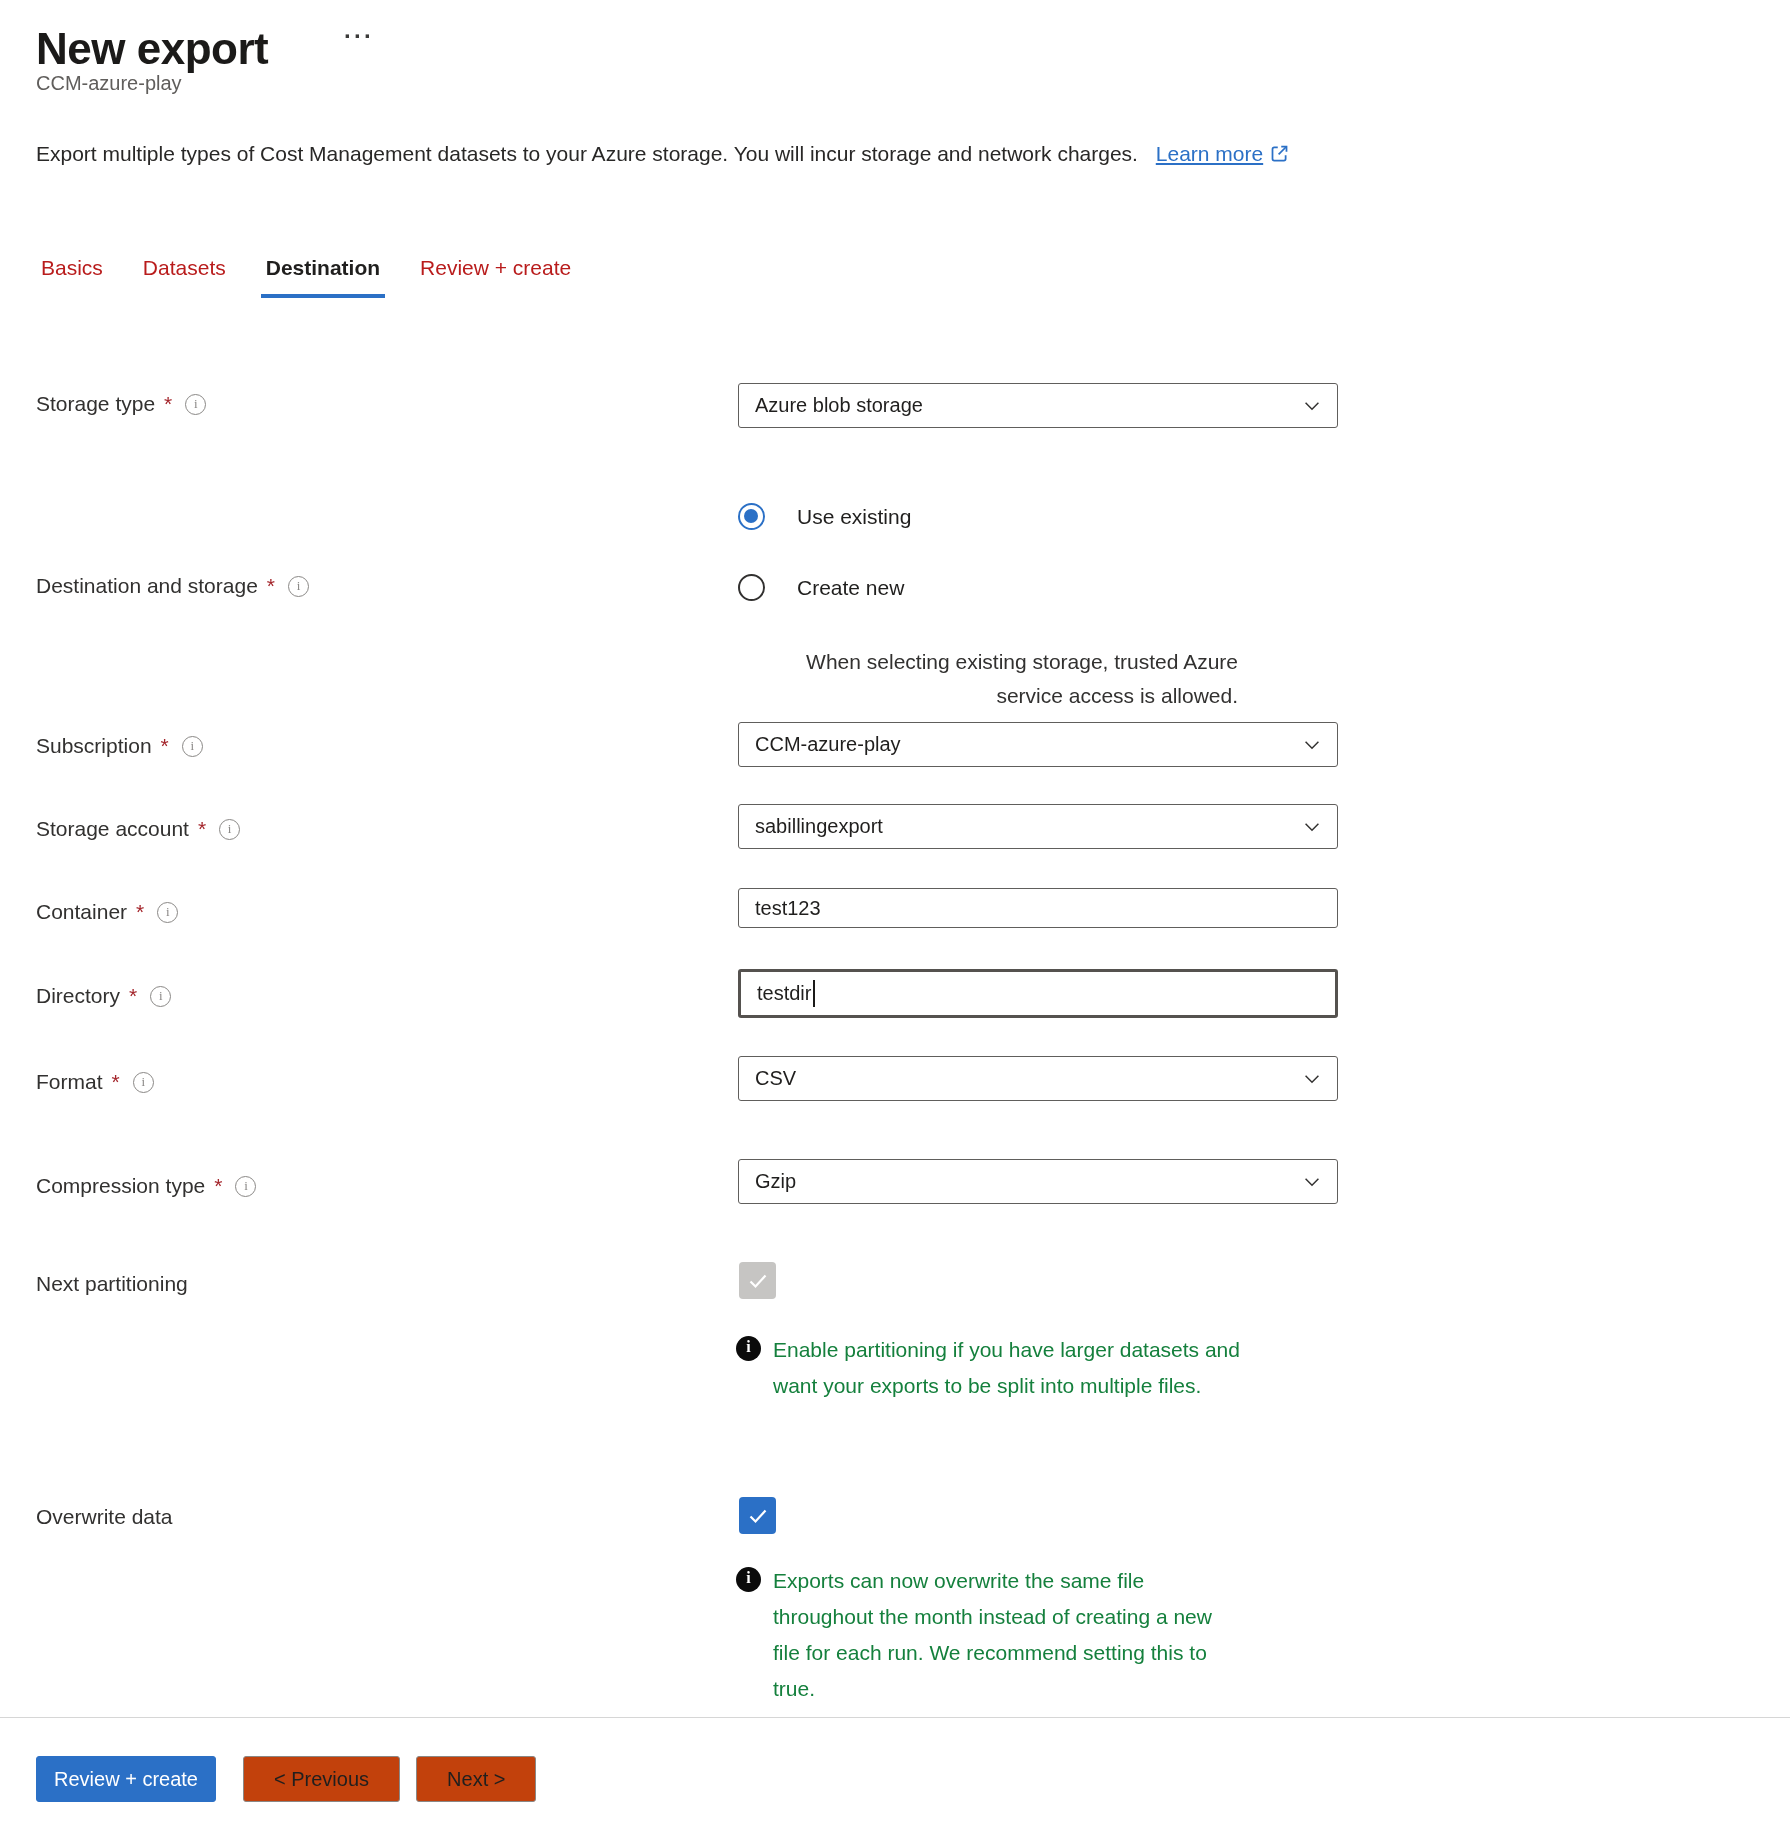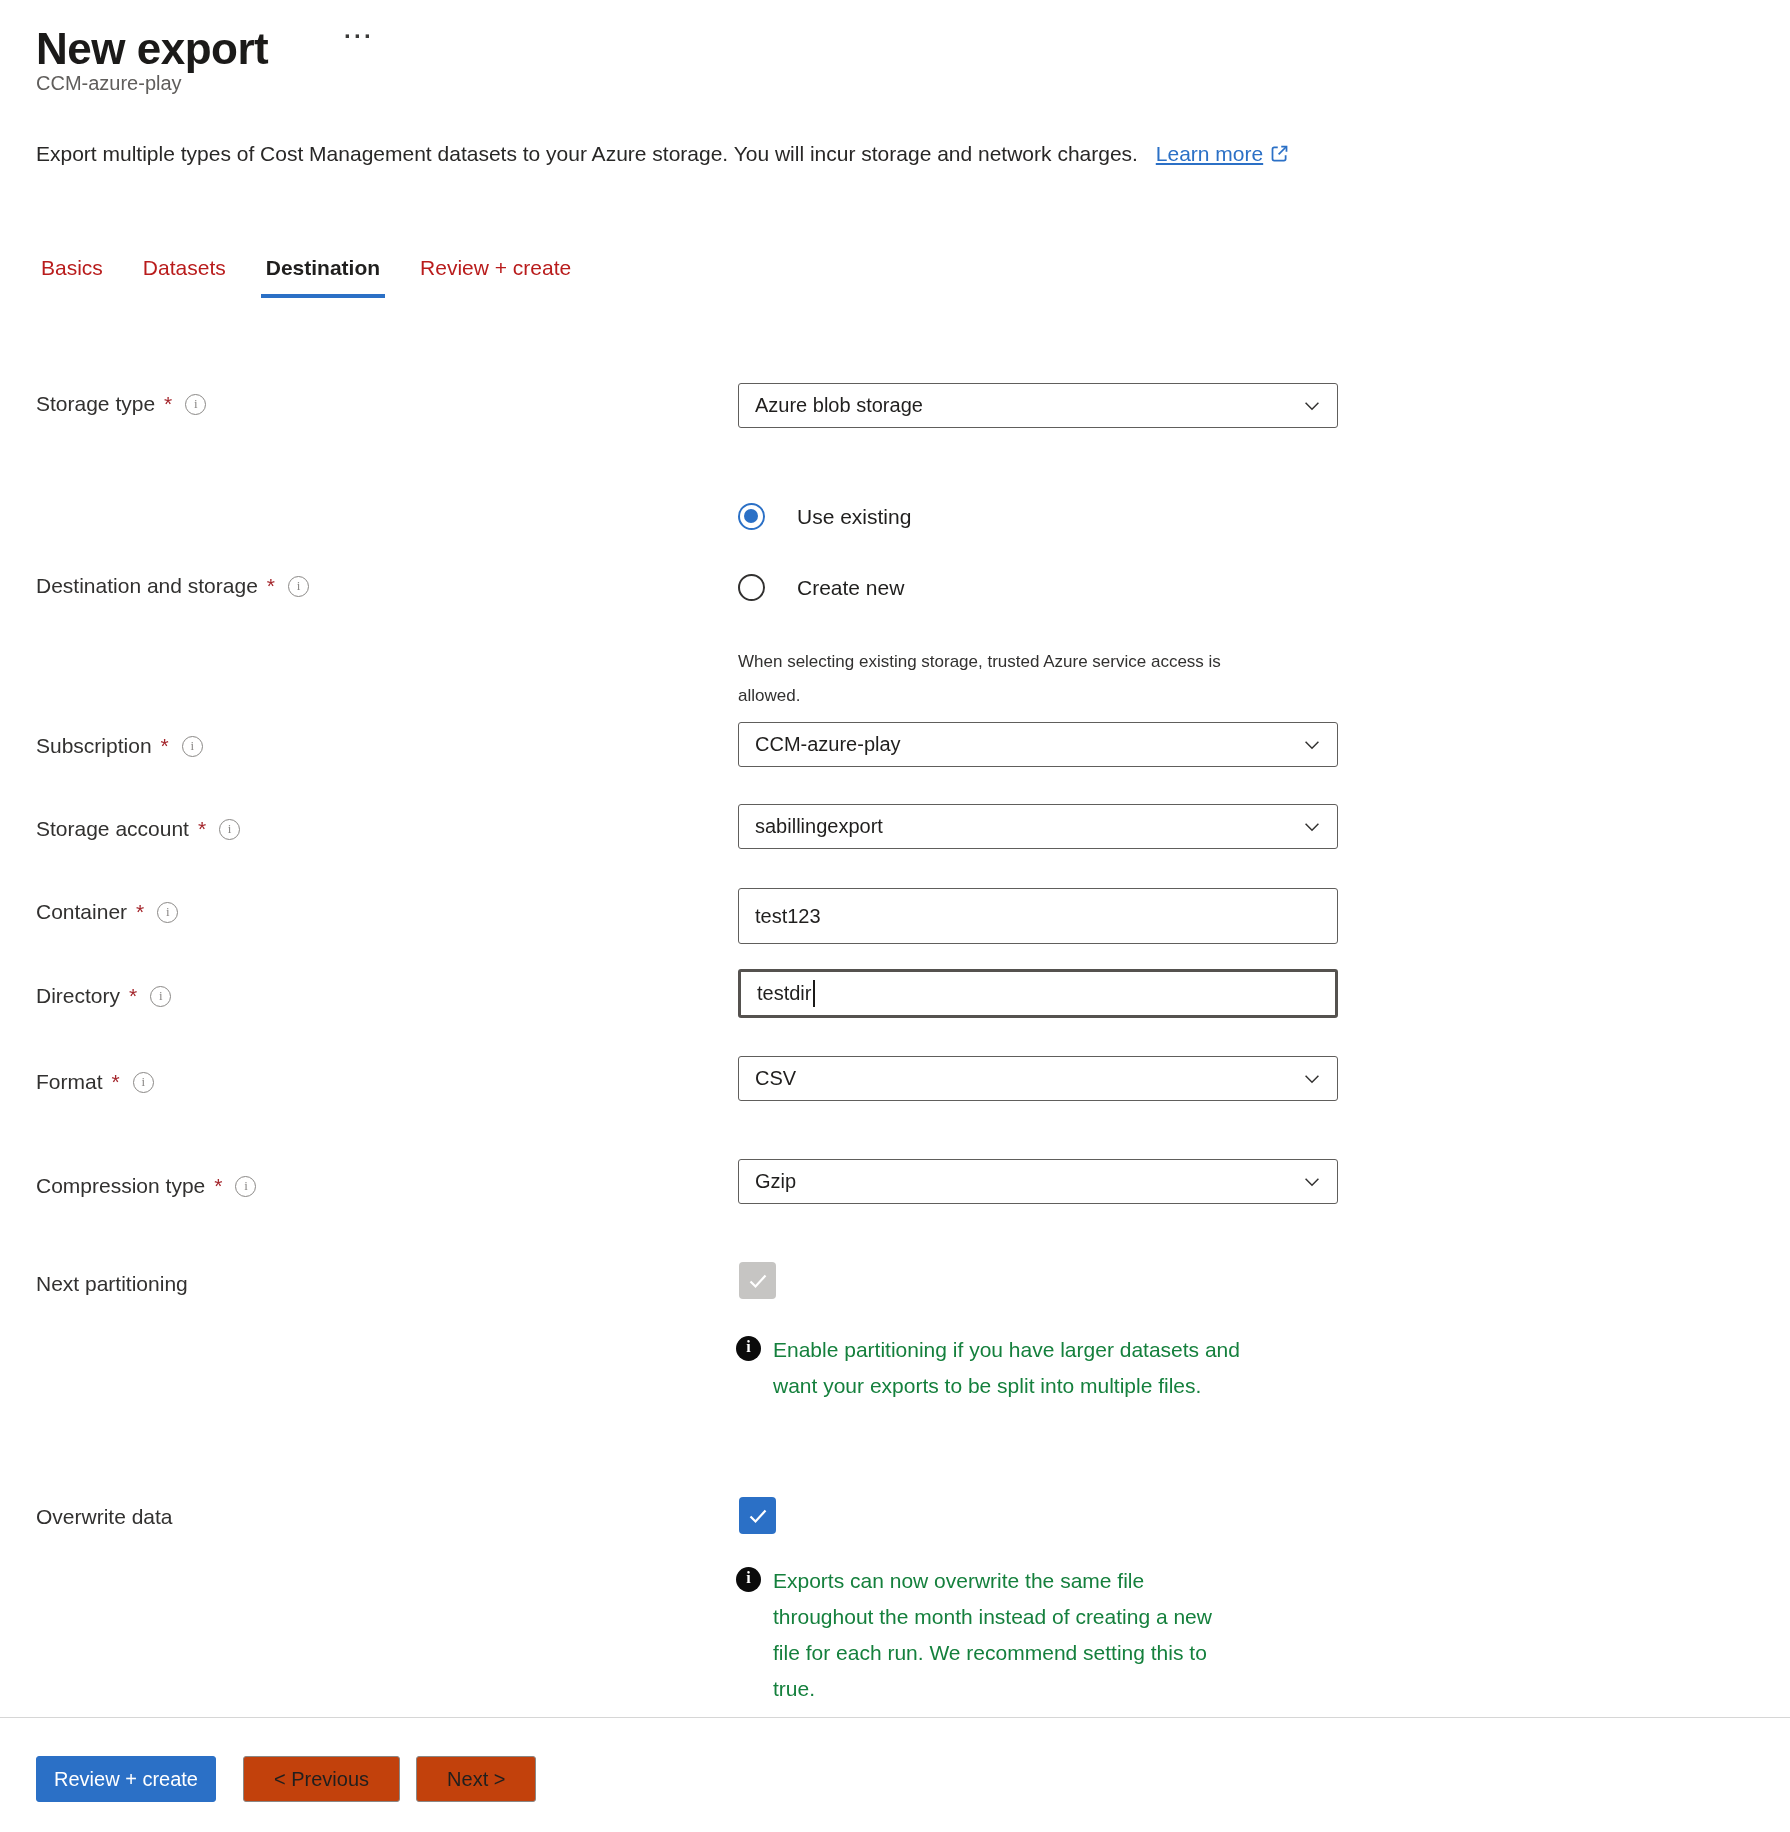--- a/index.html
+++ b/index.html
@@ -35,33 +35,33 @@
     margin-left:6px;position:relative;flex:none;}
   .info-icon::before{content:"i";position:absolute;left:0;right:0;top:1px;text-align:center;
     font-size:13px;color:#8a8886;font-family:"Liberation Serif",serif;}
 
   
   .field{position:absolute;left:738px;width:600px;}
   .select{height:45px;border:1.5px solid #605e5c;border-radius:3px;background:#fff;display:flex;
     align-items:center;justify-content:space-between;padding:0 14px 0 16px;cursor:pointer;}
   .select-value{font-size:20px;color:#201f1e;}
   .chev{width:22px;height:22px;color:#323130;flex:none;}
-  .tinput{height:56px;border:1.5px solid #605e5c;border-radius:3px;background:#fff;display:flex;
+  .tinput{height:40px;border:1.5px solid #605e5c;border-radius:3px;background:#fff;display:flex;
     align-items:center;padding:0 16px;font-size:20px;color:#201f1e;cursor:text;}
   .tinput.focused{border:3px solid #55524f;height:49px;}
   .caret{display:inline-block;width:2px;height:27px;background:#1b1a19;margin-left:2px;}
 
   
   .radio-row{display:flex;align-items:center;gap:32px;cursor:pointer;margin-bottom:44px;}
   .rdot{width:27px;height:27px;border-radius:50%;border:2px solid #323130;background:#fff;flex:none;position:relative;}
   .rdot.selected{border:2.5px solid var(--accent);}
   .rdot.selected::after{content:"";position:absolute;left:4px;top:4px;width:14px;height:14px;
     border-radius:50%;background:var(--accent);}
   .radio-label{font-size:21px;color:#201f1e;}
-  .radio-help{font-size:17px;color:#323130;line-height:34px;width:500px;margin-top:0;}
+  .radio-help{font-size:21px;color:#323130;line-height:34px;width:500px;margin-top:0;text-align:right;}
 
   
   .checkbox{position:absolute;width:37px;height:37px;border-radius:4px;display:flex;align-items:center;
     justify-content:center;cursor:pointer;}
   .checkbox.disabled{background:#c6c5c3;}
   .checkbox.checked-blue{background:var(--accent);}
   .checkbox svg{width:24px;height:24px;color:#fff;}
 
   
   .note{position:absolute;left:736px;display:flex;gap:12px;}

